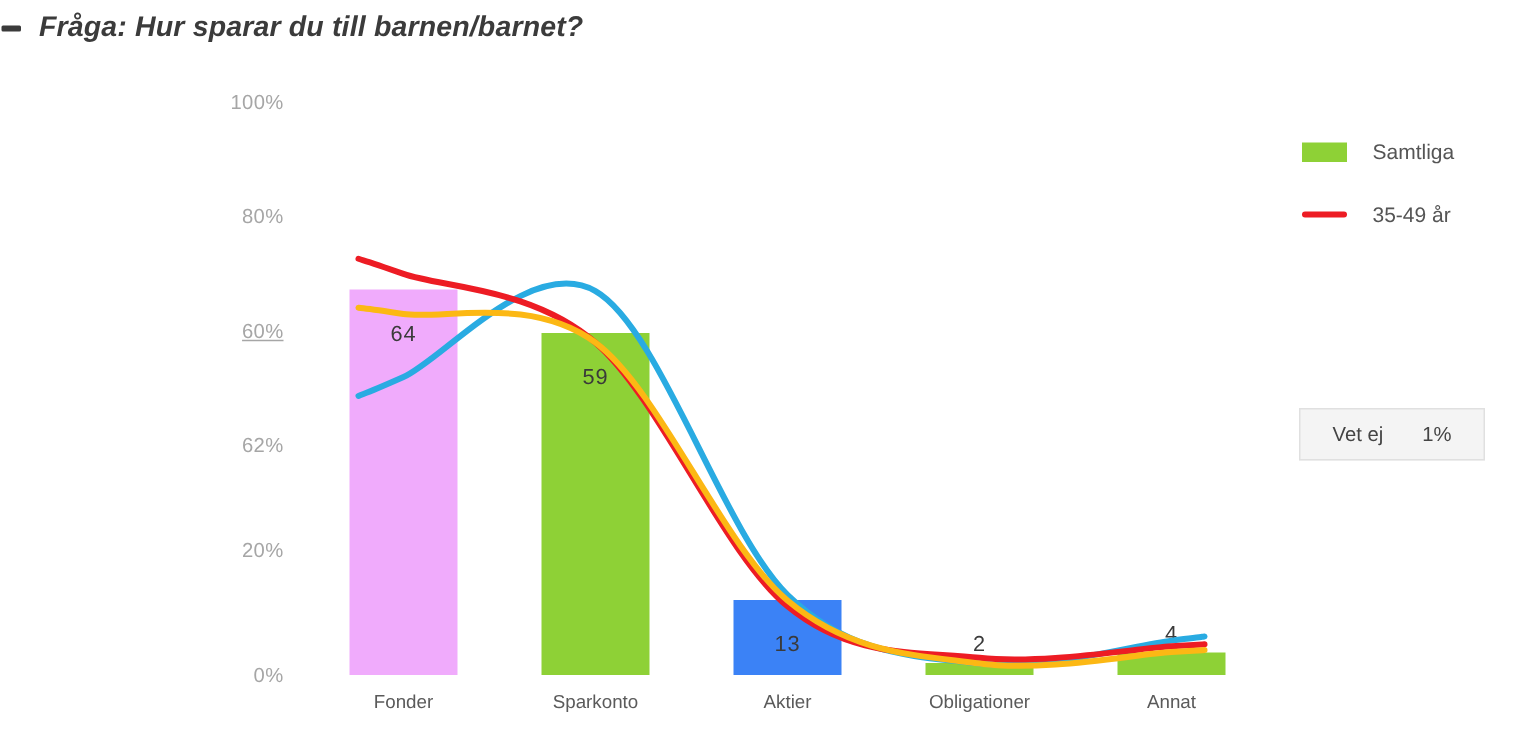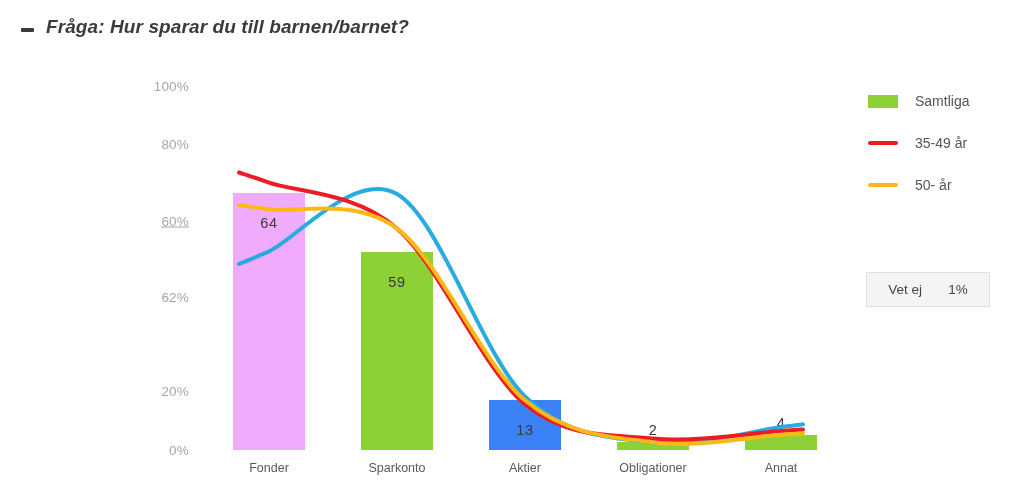--- a/index.html
+++ b/index.html
@@ -15,23 +15,23 @@
     width: 1024px; height: 487px;
     background: #ffffff;
   }
 
   
   .header {
     position: absolute;
     left: 0; top: 0;
     width: 880px; height: 38px;
     display: flex;
-    align-items: flex-end;
+    align-items: center;
     gap: 10px;
-    padding-left: 20px;
+    padding-left: 0;
   }
   .collapse-icon {
     width: 16px; height: 16px;
     position: relative;
     flex: 0 0 auto;
   }
   .collapse-icon::before {
     content: "";
     position: absolute;
     left: 1px; top: 6px;
@@ -184,37 +184,37 @@
 
   <div class="header">
     <span class="collapse-icon"></span>
     <span class="page-title">Fråga: Hur sparar du till barnen/barnet?</span>
   </div>
 
   <div class="chart-area">
     <div class="plot">
 
       <div id="yticks">
-          <div class="ytick" style="top: 0px; margin-top: 18px;">100%</div>
+          <div class="ytick" style="top: 0px;">100%</div>
           <div class="ytick" style="top: 76.4px;">80%</div>
           <div class="ytick" style="top: 152.8px; text-decoration: underline;">60%</div>
           <div class="ytick" style="top: 229.2px;">62%</div>
-          <div class="ytick" style="top: 323px; margin-left: 10px;">20%</div>
+          <div class="ytick" style="top: 299px; margin-left: 10px;">20%</div>
           <div class="ytick" style="top: 382px;">0%</div>
         </div>
 
       <div class="bars" id="bars">
           <div class="bar-slot" style="left: 0px; width: 128px;">
             <div class="bar" style="height: 257px; background: #f0abfc;">
               <span class="bar-label">64</span>
             </div>
             <span class="xtick">Fonder</span>
           </div>
           <div class="bar-slot" style="left: 128px; width: 128px;">
-            <div class="bar" style="height: 198px; background: rgb(142, 209, 54);">
+            <div class="bar" style="height: 228px; background: rgb(142, 209, 54);">
               <span class="bar-label">59</span>
             </div>
             <span class="xtick">Sparkonto</span>
           </div>
           <div class="bar-slot" style="left: 256px; width: 128px;">
             <div class="bar" style="height: 49.66px; background: #3b82f6;">
               <span class="bar-label">13</span>
             </div>
             <span class="xtick">Aktier</span>
           </div>
@@ -243,24 +243,20 @@
 
   <div class="legend" id="legend">
       <div class="legend-item">
         <span class="swatch-bar" style="background: rgb(142, 209, 54);"></span>
         <span class="legend-label">Samtliga</span>
       </div>
       <div class="legend-item">
         <span class="swatch-line" style="background: rgb(237, 28, 36);"></span>
         <span class="legend-label">35-49 år</span>
       </div>
-      <div class="legend-item">
-        <span class="swatch-line" style="background: rgb(252, 184, 20);"></span>
-        <span class="legend-label">50-  år</span>
-      </div>
     </div>
 
   <div class="vetej-box">
     <span class="vetej-label">Vet ej</span>
     <span class="vetej-value">1%</span>
   </div>
 
 </div>
 
 </body></html>

